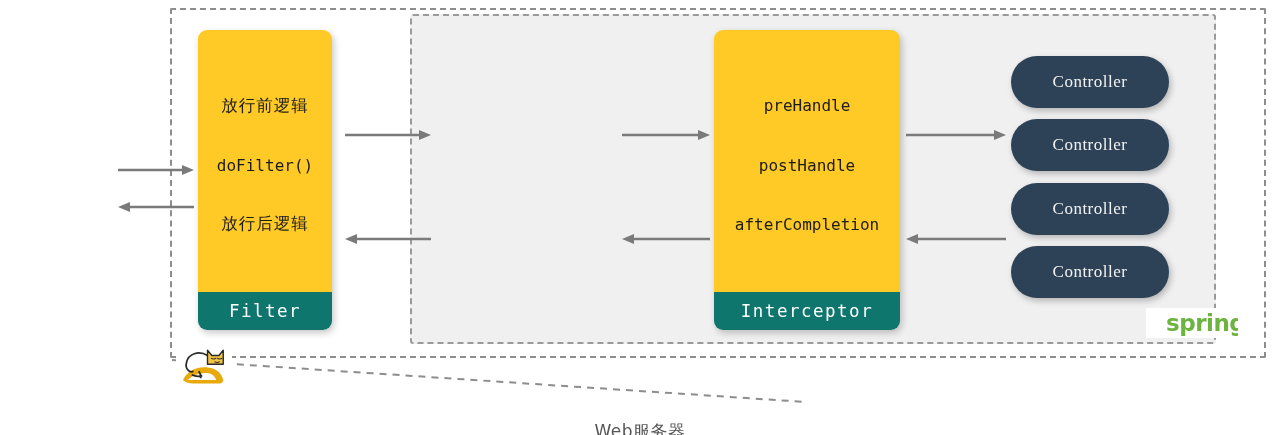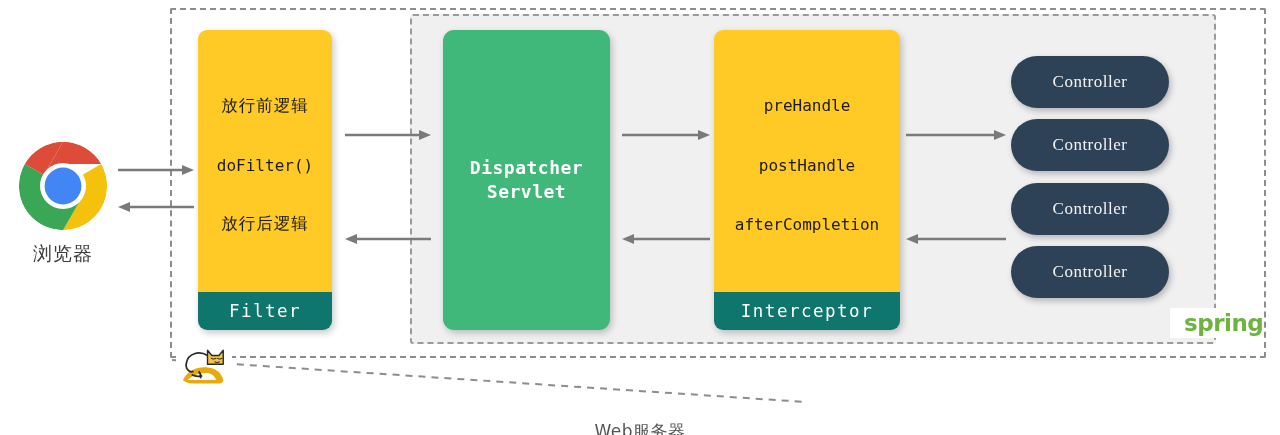--- a/index.html
+++ b/index.html
@@ -37,22 +37,22 @@
   .tomcat{position:absolute;left:176px;top:345px;width:56px;height:45px;background:#fff;}
   .tomcat svg{display:block;}
 
   
   .spring-panel{
     position:absolute;left:410px;top:14px;width:806px;height:330px;
     background:#f0f0f0;border:2px dashed #9a9a9a;border-radius:3px;
     box-sizing:border-box;
   }
   .spring-logo{
-    position:absolute;left:1170px;top:308px;width:92px;height:30px;
-    background:#ffffff;display:flex;align-items:center;gap:2px;
+    position:absolute;left:1146px;top:308px;width:92px;height:30px;
+    background:#ffffff;display:flex;align-items:center;gap:8px;
     padding-left:12px;box-sizing:border-box;overflow:hidden;
   }
   .spring-word{
     font-size:23px;font-weight:bold;color:#6db33f;
     font-family:"DejaVu Sans","Liberation Sans",sans-serif;
     letter-spacing:-.5px;line-height:1;
   }
 
   
   .card{
@@ -105,40 +105,20 @@
 
   
   .arrow{position:absolute;height:14px;}
   .arrow svg{display:block;overflow:visible;}
 </style>
 </head>
 <body>
 
 <div id="stage">
 
-  <div class="browser-group">
-    <div class="chrome-logo">
-      <svg viewBox="0 0 100 100" xmlns="http://www.w3.org/2000/svg">
-        <defs>
-          <clipPath id="cpCircle">
-              <circle cx="50" cy="50" r="48"></circle>
-            </clipPath>
-        </defs>
-        <g clip-path="url(#cpCircle)">
-          <path d="M50 2 A48 48 0 0 1 91.6 26 L50 26 A24 24 0 0 0 29.2 38 Z" fill="#dd4b39"></path>
-          <path d="M91.6 26 A48 48 0 0 1 50 98 L70.8 62 A24 24 0 0 0 70.8 38 Z" fill="#f4c20d"></path>
-          <path d="M50 98 A48 48 0 0 1 8.4 26 L29.2 38 A24 24 0 0 0 70.8 62 Z" fill="#3aa757"></path>
-          <path d="M8.4 26 A48 48 0 0 1 50 2 L29.2 38 Z" fill="#dd4b39"></path>
-        </g>
-        <circle cx="50" cy="50" r="25" fill="#ffffff"></circle>
-        <circle cx="50" cy="50" r="20" fill="#4285f4"></circle>
-      </svg>
-    </div>
-    <div class="browser-label">浏览器</div>
-  </div>
 
   <div class="webserver-box"></div>
 
   <svg class="taper" viewBox="0 0 640 60" xmlns="http://www.w3.org/2000/svg">
     <line x1="2" y1="8" x2="636" y2="50" stroke="#8d8d8d" stroke-width="2" stroke-dasharray="7 6"></line>
   </svg>
 
   <div class="webserver-label">Web服务器</div>
 
   <div class="tomcat">
@@ -168,26 +148,20 @@
 
   <div class="card" id="filter-card">
     <div class="card-body">
       <div class="row zh">放行前逻辑</div>
       <div class="row mono">doFilter()</div>
       <div class="row zh">放行后逻辑</div>
     </div>
     <div class="card-footer">Filter</div>
   </div>
 
-  <div class="dispatcher">
-    <div>
-      <div>Dispatcher</div>
-      <div>Servlet</div>
-    </div>
-  </div>
 
   <div class="card" id="interceptor-card">
     <div class="card-body">
       <div class="row mono">preHandle</div>
       <div class="row mono">postHandle</div>
       <div class="row mono">afterCompletion</div>
     </div>
     <div class="card-footer">Interceptor</div>
   </div>
 

